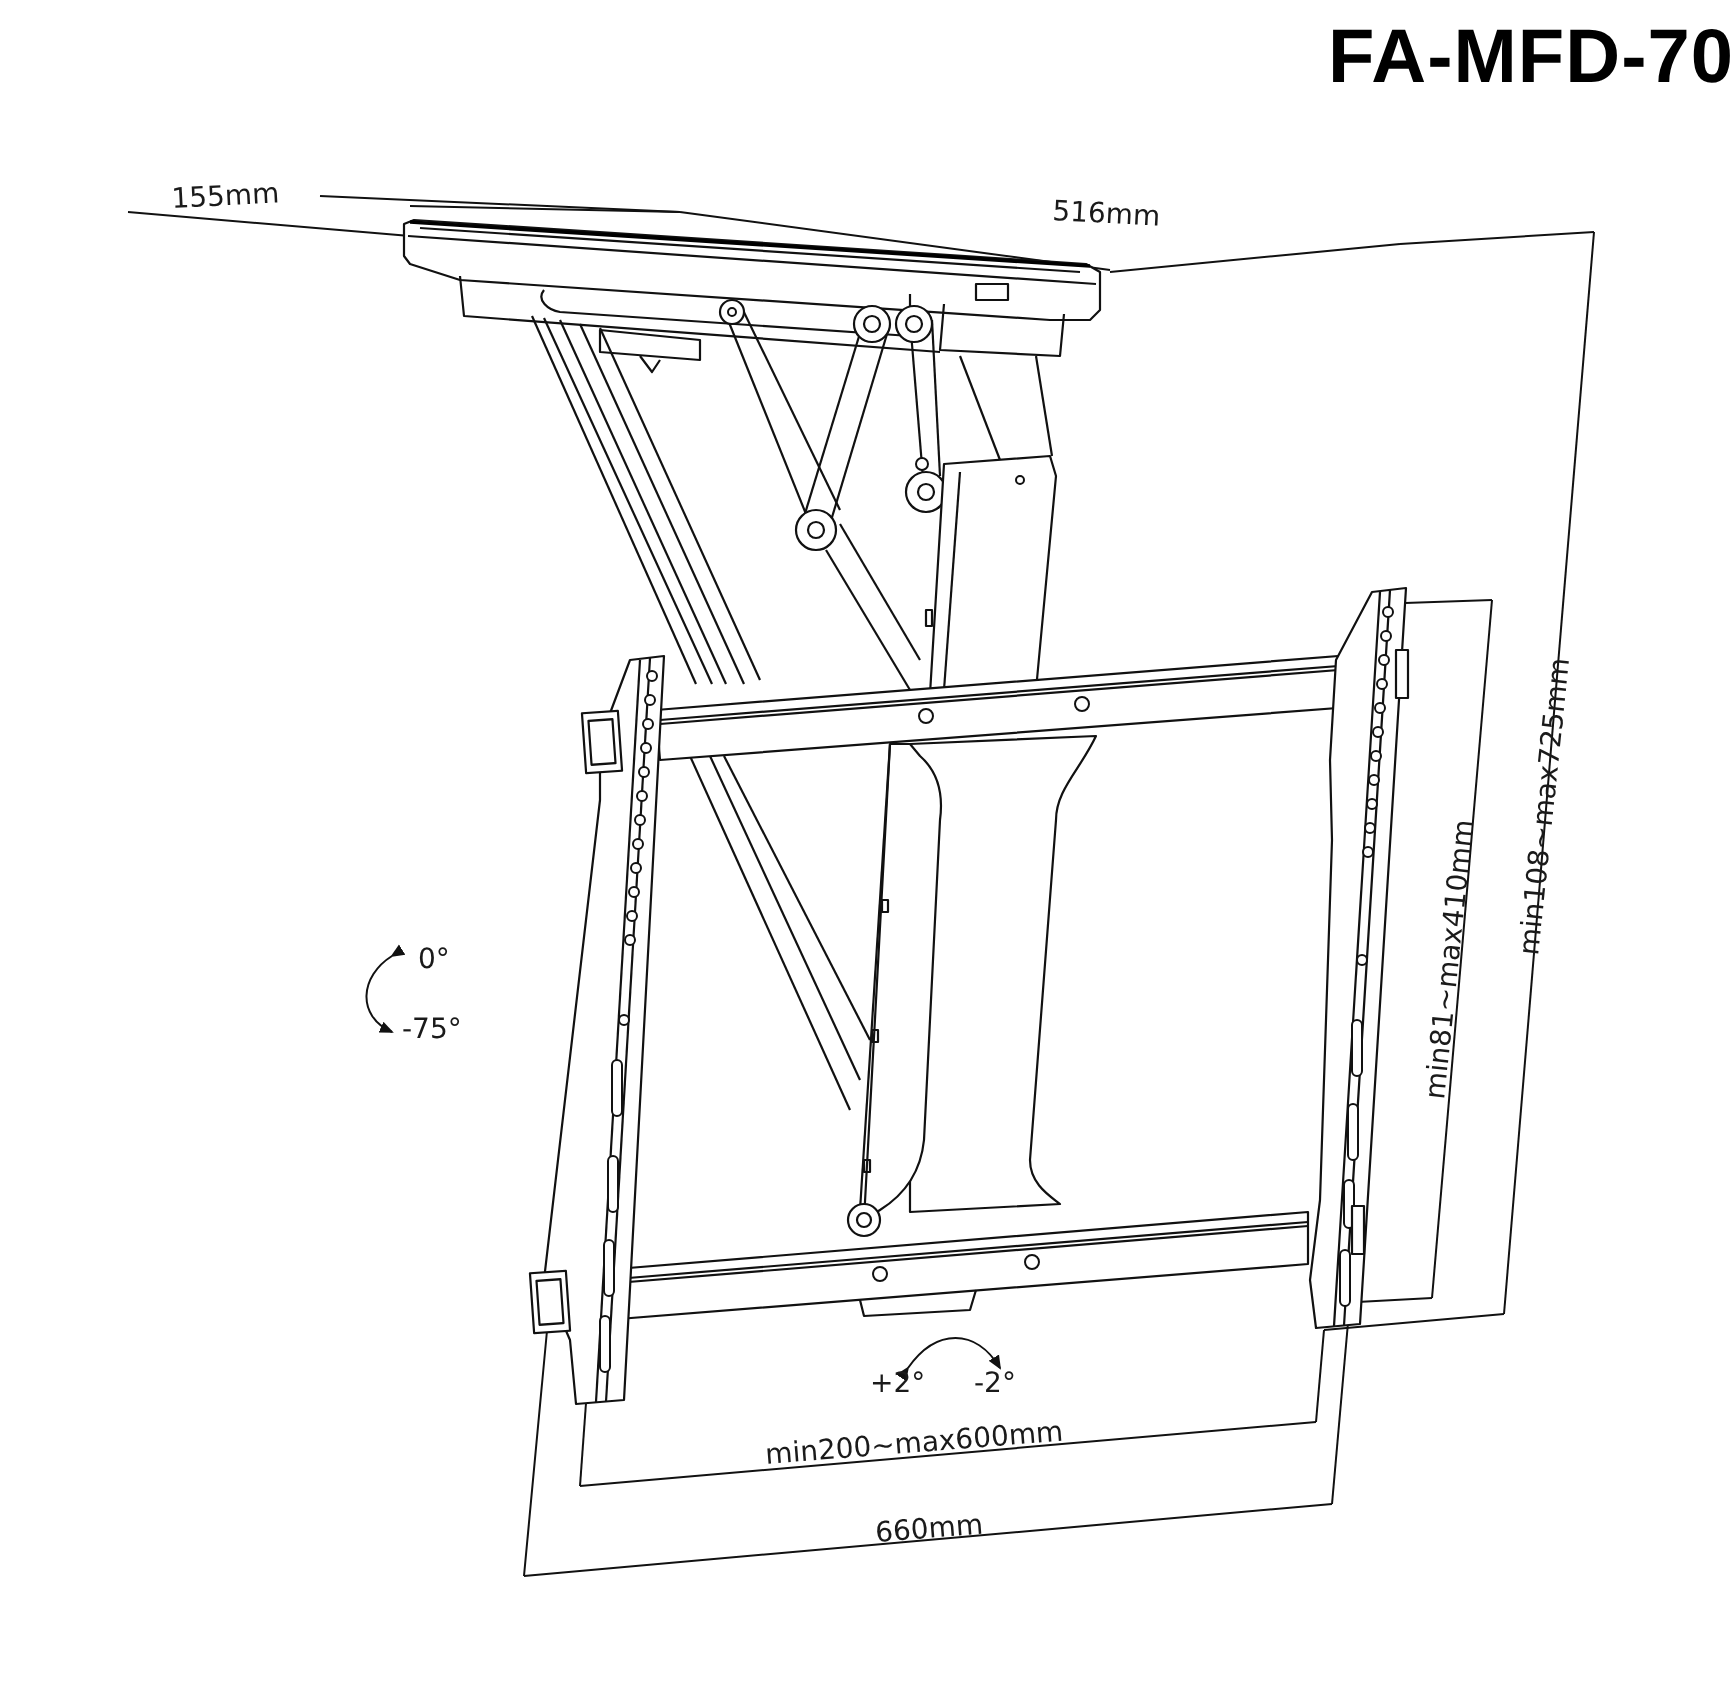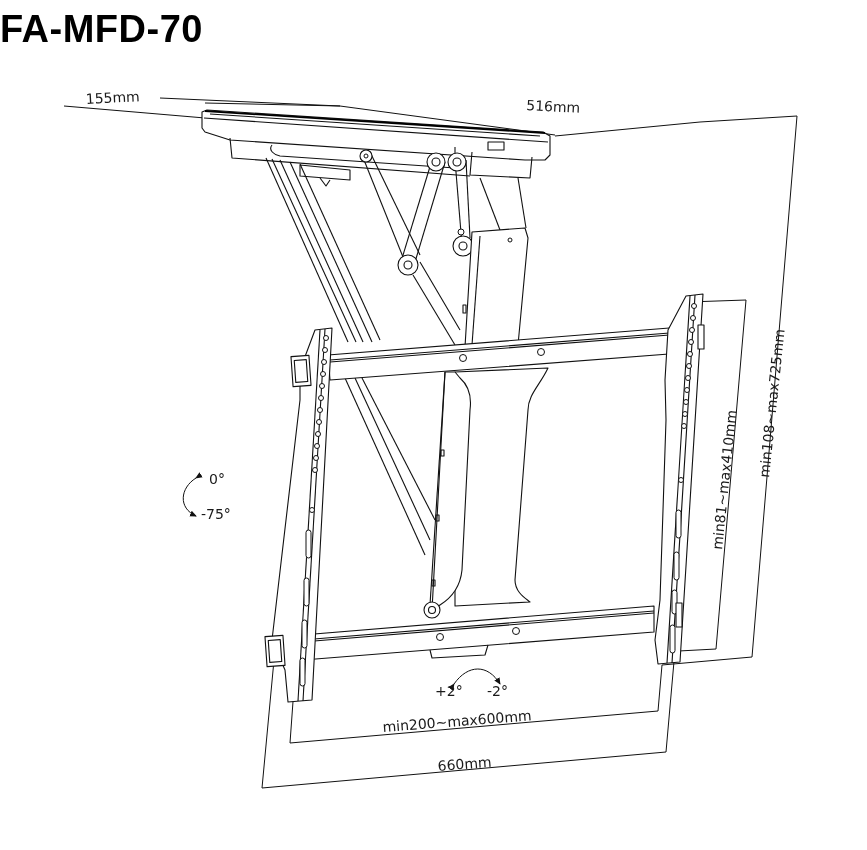--- a/index.html
+++ b/index.html
@@ -1,17 +1,17 @@
 <!DOCTYPE html>
 <html><head>
 <meta charset="utf-8">
 <style>
   html, body { margin:0; padding:0; background:#ffffff; }
   body { width:867px; height:850px; position:relative; overflow:hidden; font-family:"Liberation Sans", sans-serif; }
-  #title { position:absolute; left:0; top:8px; width:867px; text-align:left; font-family:"Liberation Sans", sans-serif; font-weight:bold; font-size:38px; color:#000; letter-spacing:0.5px; }
+  #title { position:absolute; left:0; top:8px; width:867px; text-align:right; font-family:"Liberation Sans", sans-serif; font-weight:bold; font-size:38px; color:#000; letter-spacing:0.5px; }
   svg { position:absolute; left:0; top:0; }
   .dim { fill:none; stroke:#111; stroke-width:1; }
   .ln { fill:none; stroke:#111; stroke-width:1.1; stroke-linejoin:round; }
   .thk { fill:none; stroke:#000; stroke-width:1.8; stroke-linejoin:round; }
   .wf { fill:#fff; stroke:#111; stroke-width:1.1; stroke-linejoin:round; }
   .lbl { font-family:"DejaVu Sans", sans-serif; font-size:14px; fill:#1a1a1a; }
   .hole { fill:#fff; stroke:#111; stroke-width:1; }
 </style>
 </head>
 <body>

